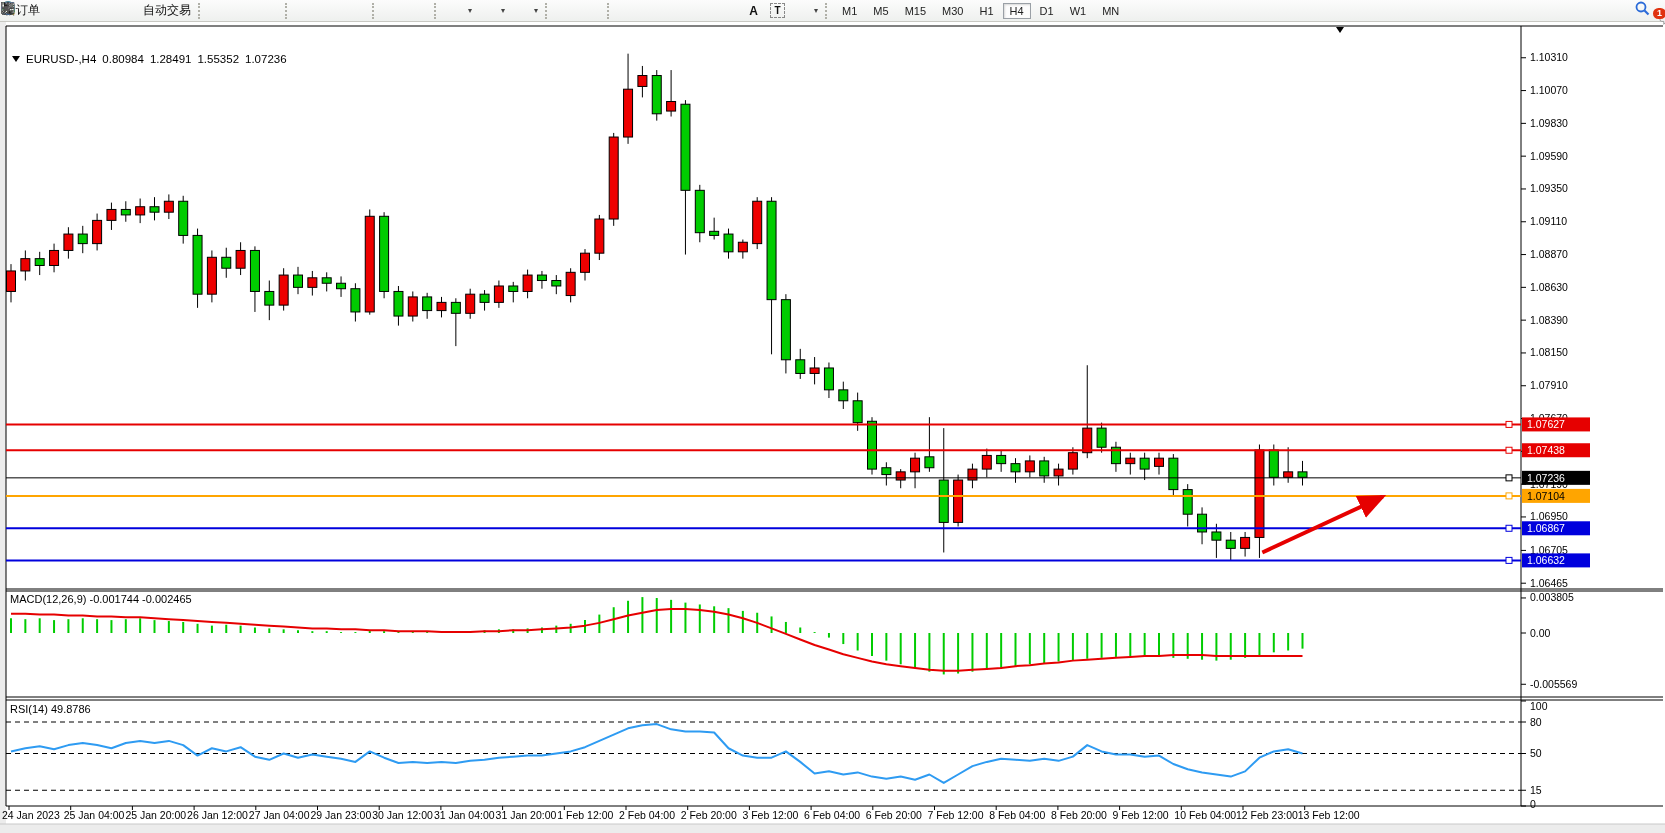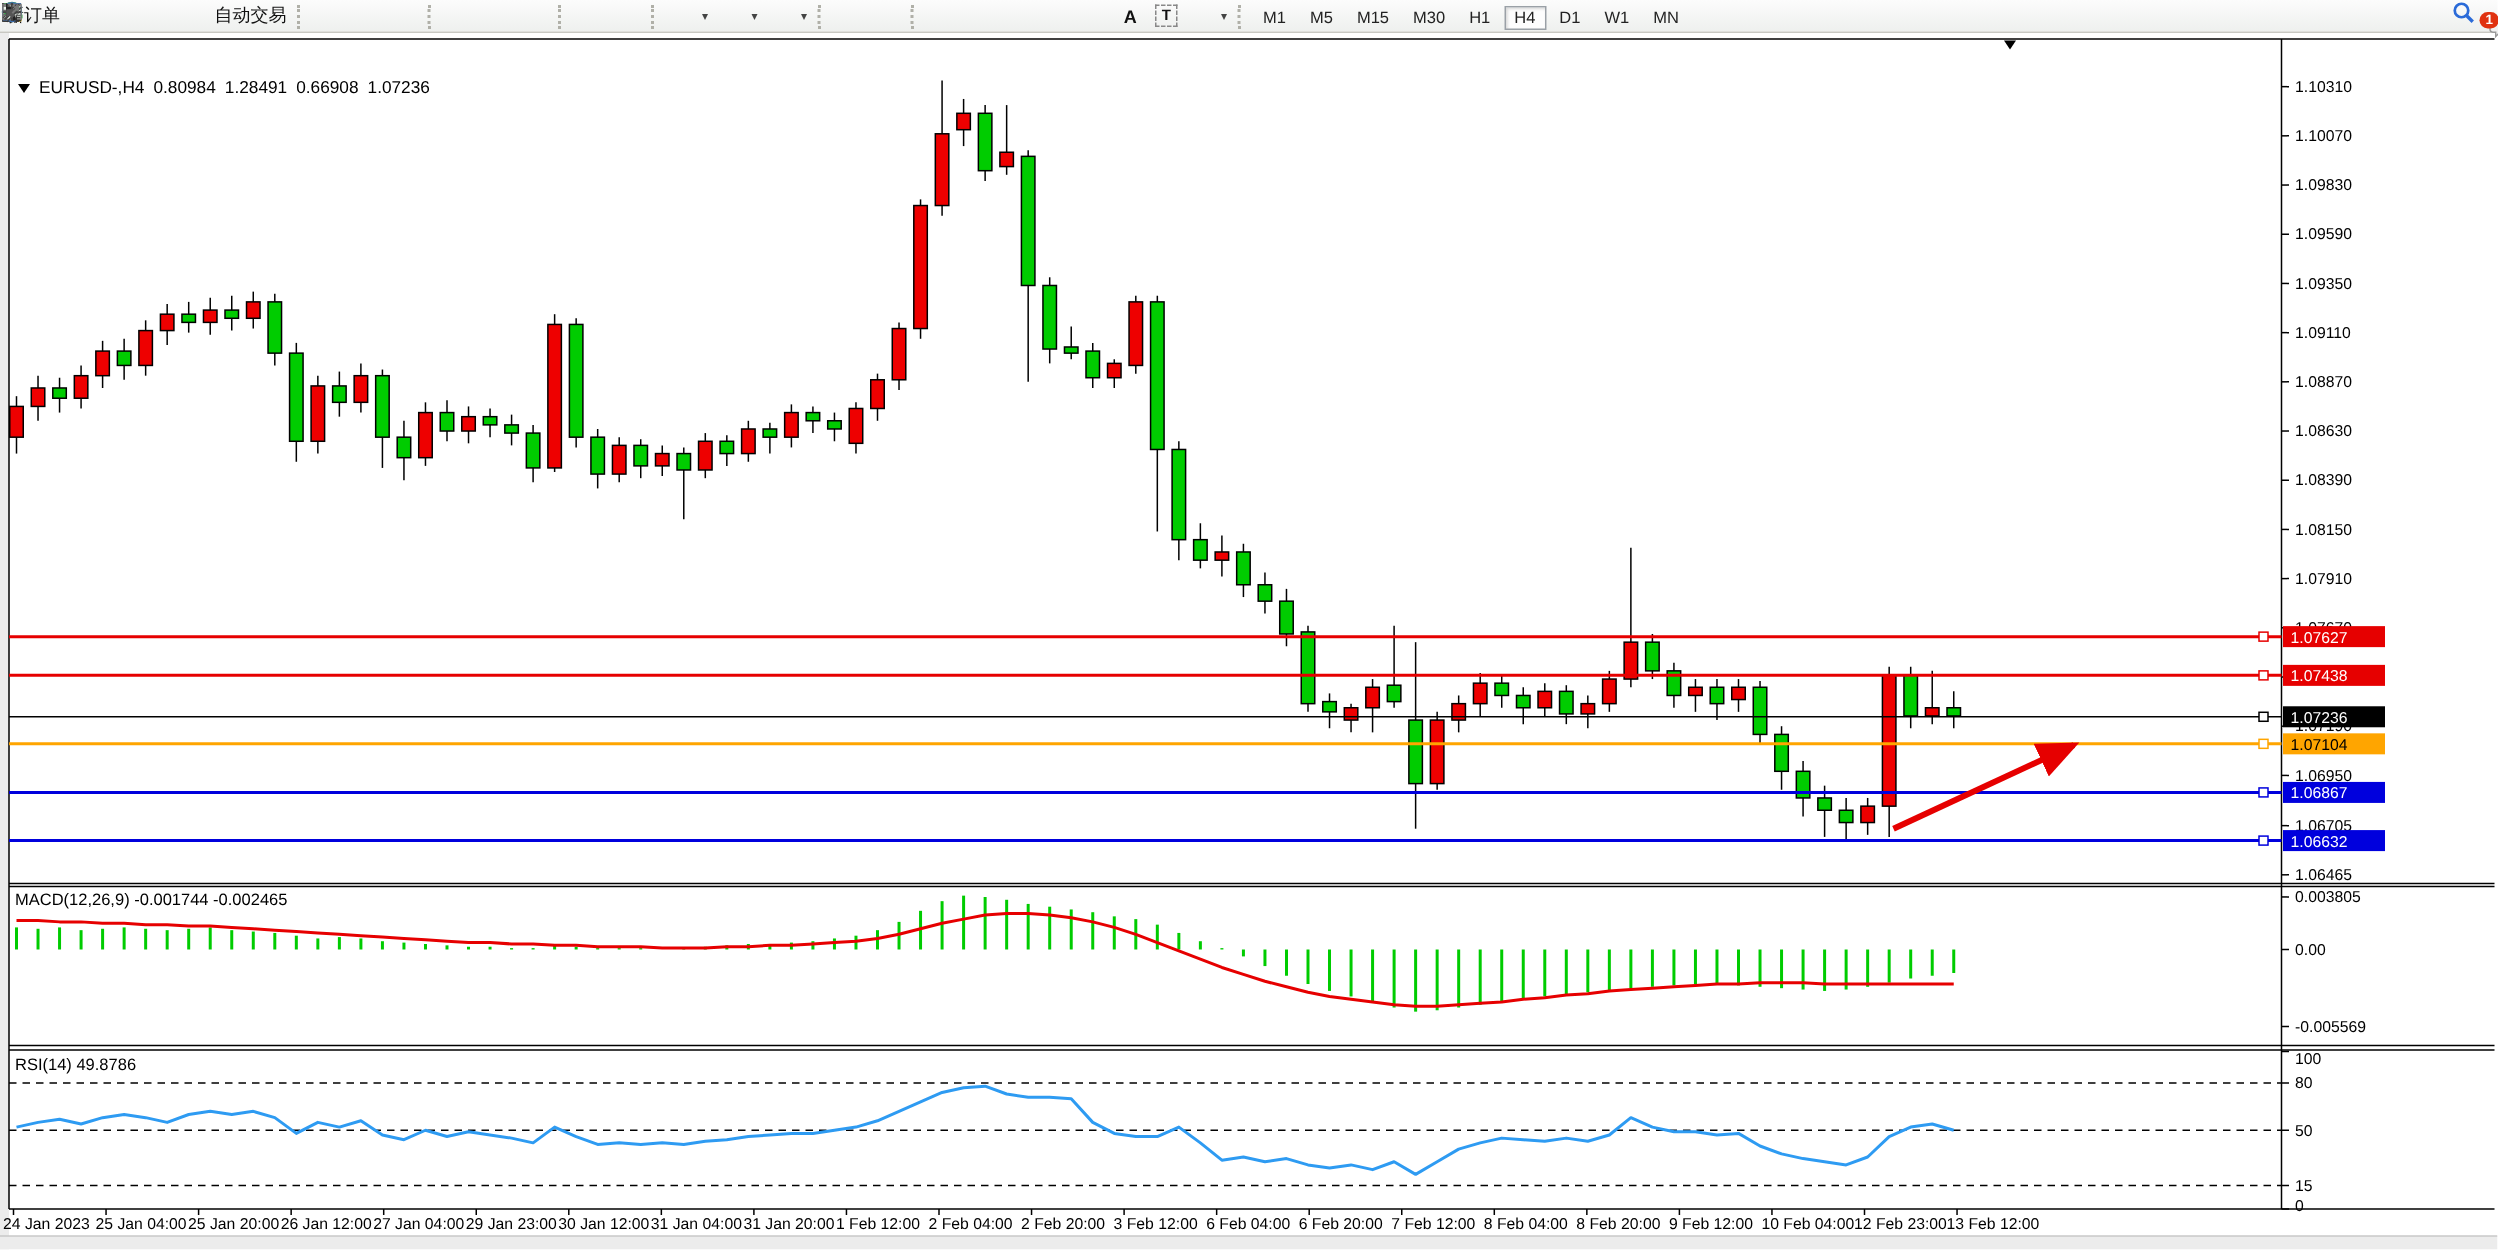--- a/index.html
+++ b/index.html
@@ -286,21 +286,21 @@
       <span id="chat-badge">1</span>
     </span>
   </div>
 </div>
 
 <div id="chart-title">
   <span id="collapse-tri"></span>
   <b>EURUSD-,H4</b>
   <span>0.80984</span>
   <span>1.28491</span>
-  <span>0.66908</span>
+  <span>1.55352</span>
   <span>1.07236</span>
 </div>
 
 <svg id="chart-svg" width="1665" height="833">
     <defs>
       <marker id="arrh" markerWidth="9" markerHeight="9" refX="6" refY="3" orient="auto">
         <path d="M0,0 L7,3 L0,6 Z" fill="#e60000"></path>
       </marker>
     </defs>
     <rect x="0" y="22" width="6" height="811" fill="#ececec"></rect>

